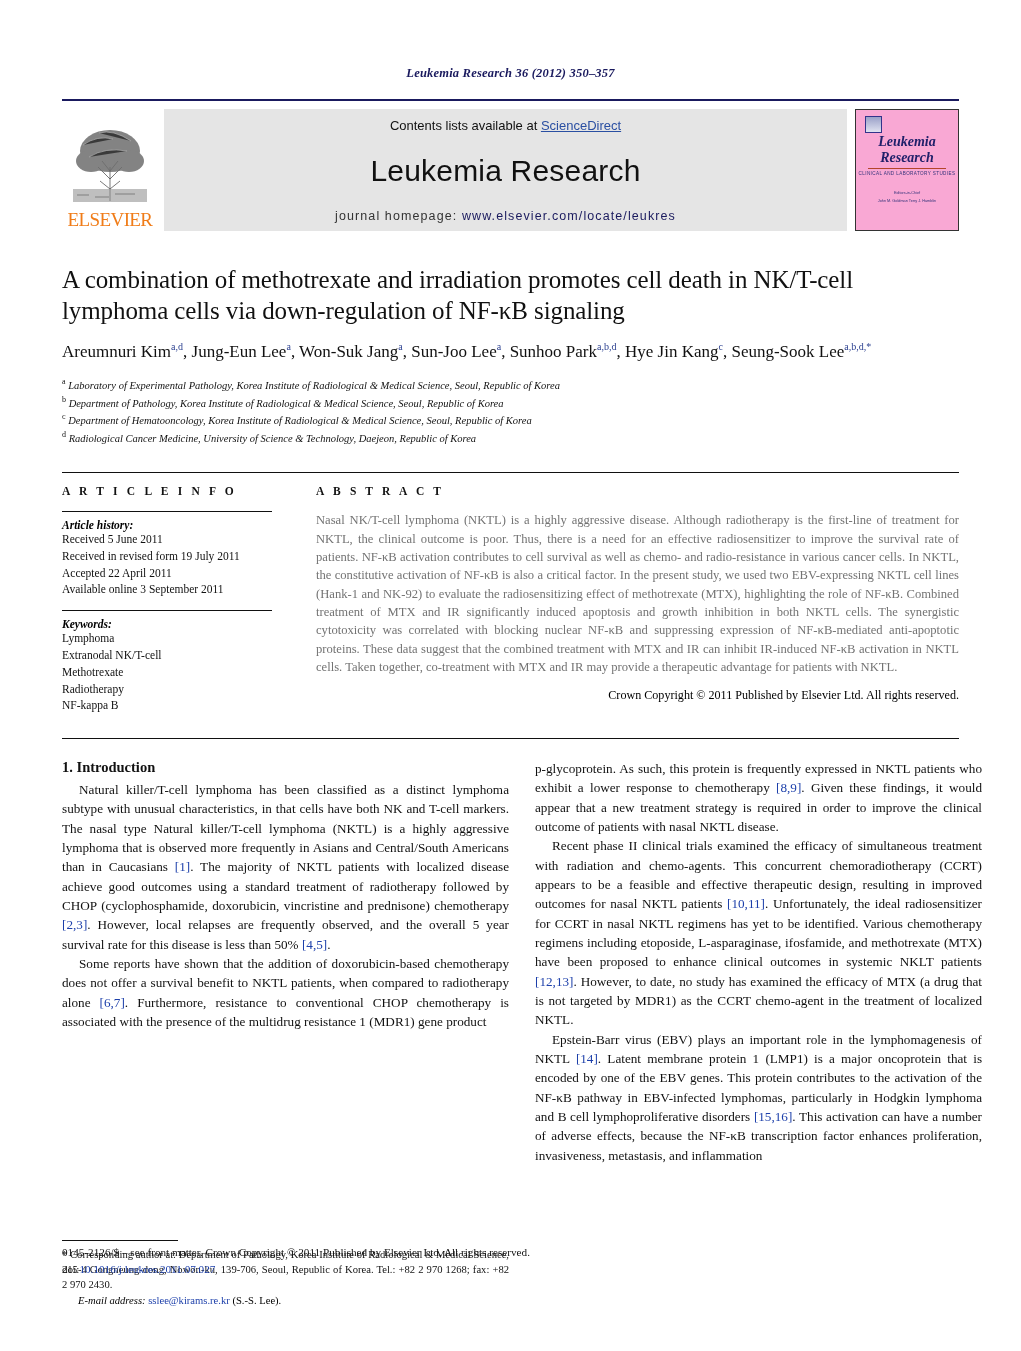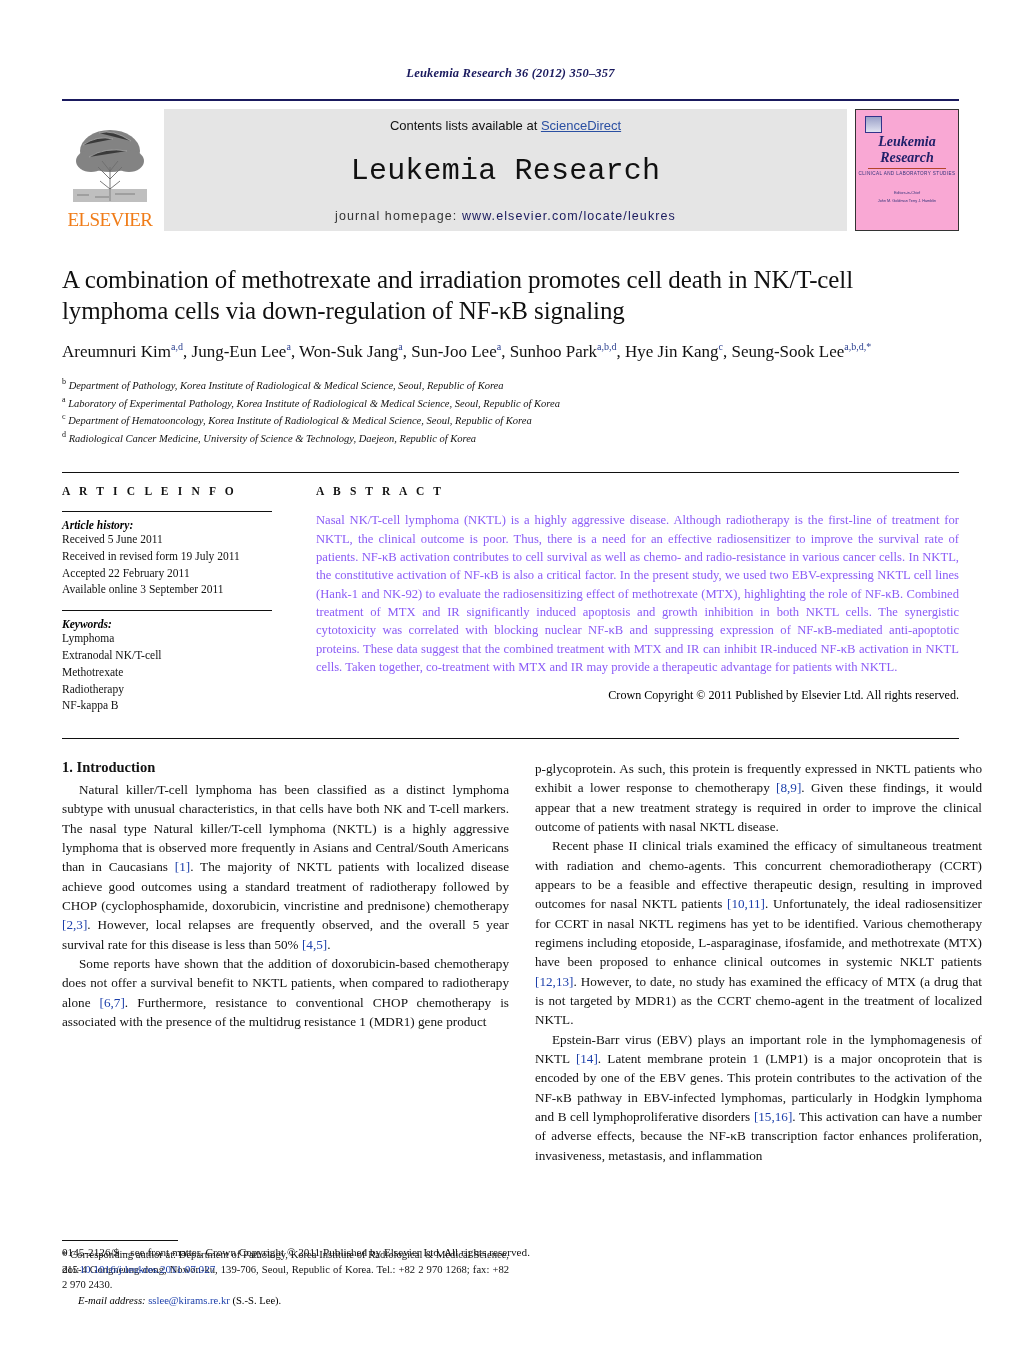--- a/index.html
+++ b/index.html
@@ -75,21 +75,21 @@
   }
   .banner-contents {
     font-family: "Liberation Sans", sans-serif;
     font-size: 13px;
     color: #111;
   }
   .banner-contents .sd {
     color: #2a4fa2;
   }
   .banner-title {
-    font-family: Liberation Mono, monospace;
+    font-family: Liberation Sans, sans-serif;
     font-size: 30px;
     color: #111;
     letter-spacing: 0.2px;
   }
   .banner-home {
     font-family: "Liberation Sans", sans-serif;
     font-size: 12.5px;
     color: #1a1a5e;
     letter-spacing: 1.1px;
   }
@@ -224,21 +224,21 @@
     font-size: 11.5px;
     line-height: 1.46;
     color: #111;
   }
   .info-block { margin-bottom: 12px; }
   .abstract-body {
     font-family: "Liberation Serif", serif;
     font-size: 12.6px;
     line-height: 1.46;
     text-align: justify;
-    color: #8b5cf6;
+    color: #737373;
   }
   .copyright-line {
     margin-top: 11px;
     text-align: right;
     font-size: 12.1px;
     font-family: "Liberation Serif", serif;
   }
   .hr-after-abstract {
     margin: 12px 62px 0 62px;
     border-top: 1.2px solid #111;
@@ -368,37 +368,37 @@
       <div class="cover-sub">CLINICAL AND LABORATORY STUDIES</div>
       <div class="cover-meta">Editors-in-Chief</div>
       <div class="cover-meta" style="margin-top:2px">John M. Goldman    Terry J. Hamblin</div>
     </div>
   </div>
 
   <div class="title-block">
     <h1 class="article-title">A combination of methotrexate and irradiation promotes cell death in NK/T-cell lymphoma cells via down-regulation of NF-κB signaling</h1>
     <div class="authors">Areumnuri Kim<sup>a,d</sup>, Jung-Eun Lee<sup>a</sup>, Won-Suk Jang<sup>a</sup>, Sun-Joo Lee<sup>a</sup>, Sunhoo Park<sup>a,b,d</sup>, Hye Jin Kang<sup>c</sup>, Seung-Sook Lee<sup>a,b,d,</sup><sup>*</sup></div>
     <div class="affiliations">
+      <div><sup>a</sup> <span>Laboratory of Experimental Pathology, Korea Institute of Radiological &amp; Medical Science, Seoul, Republic of Korea</span></div>
       <div><sup>b</sup> <span>Department of Pathology, Korea Institute of Radiological &amp; Medical Science, Seoul, Republic of Korea</span></div>
-      <div><sup>a</sup> <span>Laboratory of Experimental Pathology, Korea Institute of Radiological &amp; Medical Science, Seoul, Republic of Korea</span></div>
       <div><sup>c</sup> <span>Department of Hematooncology, Korea Institute of Radiological &amp; Medical Science, Seoul, Republic of Korea</span></div>
       <div><sup>d</sup> <span>Radiological Cancer Medicine, University of Science &amp; Technology, Daejeon, Republic of Korea</span></div>
     </div>
   </div>
 
   <div class="info-abstract">
     <div class="col-info">
       <div class="sec-head">A R T I C L E   I N F O</div>
       <div class="info-rule"></div>
       <div class="info-block">
         <div class="info-label">Article history:</div>
         <div class="info-list">
           <div>Received 5 June 2011</div>
           <div>Received in revised form 19 July 2011</div>
-          <div>Accepted 22 February 2011</div>
+          <div>Accepted 22 April 2011</div>
           <div>Available online 3 September 2011</div>
         </div>
       </div>
       <div class="info-rule"></div>
       <div class="info-block">
         <div class="info-label">Keywords:</div>
         <div class="info-list">
           <div>Lymphoma</div>
           <div>Extranodal NK/T-cell</div>
           <div>Methotrexate</div>

